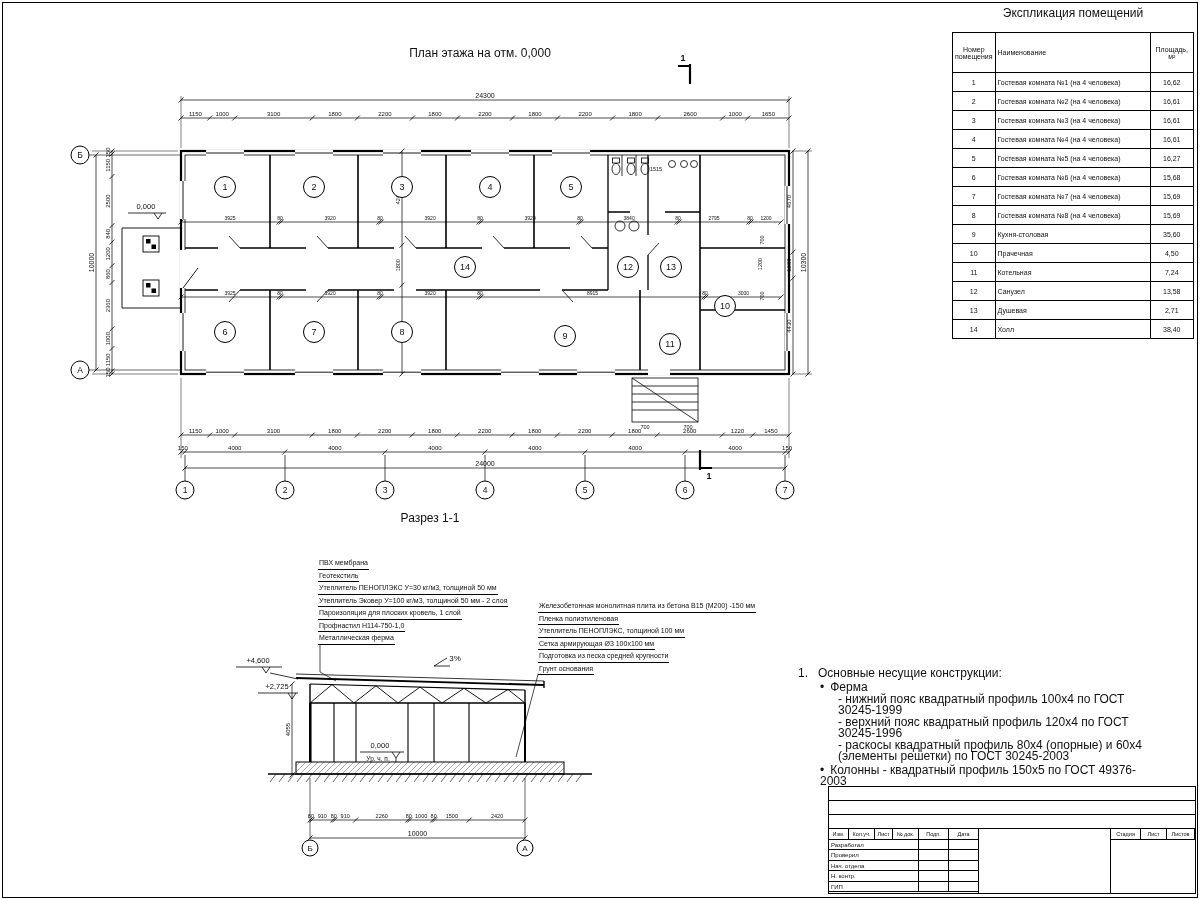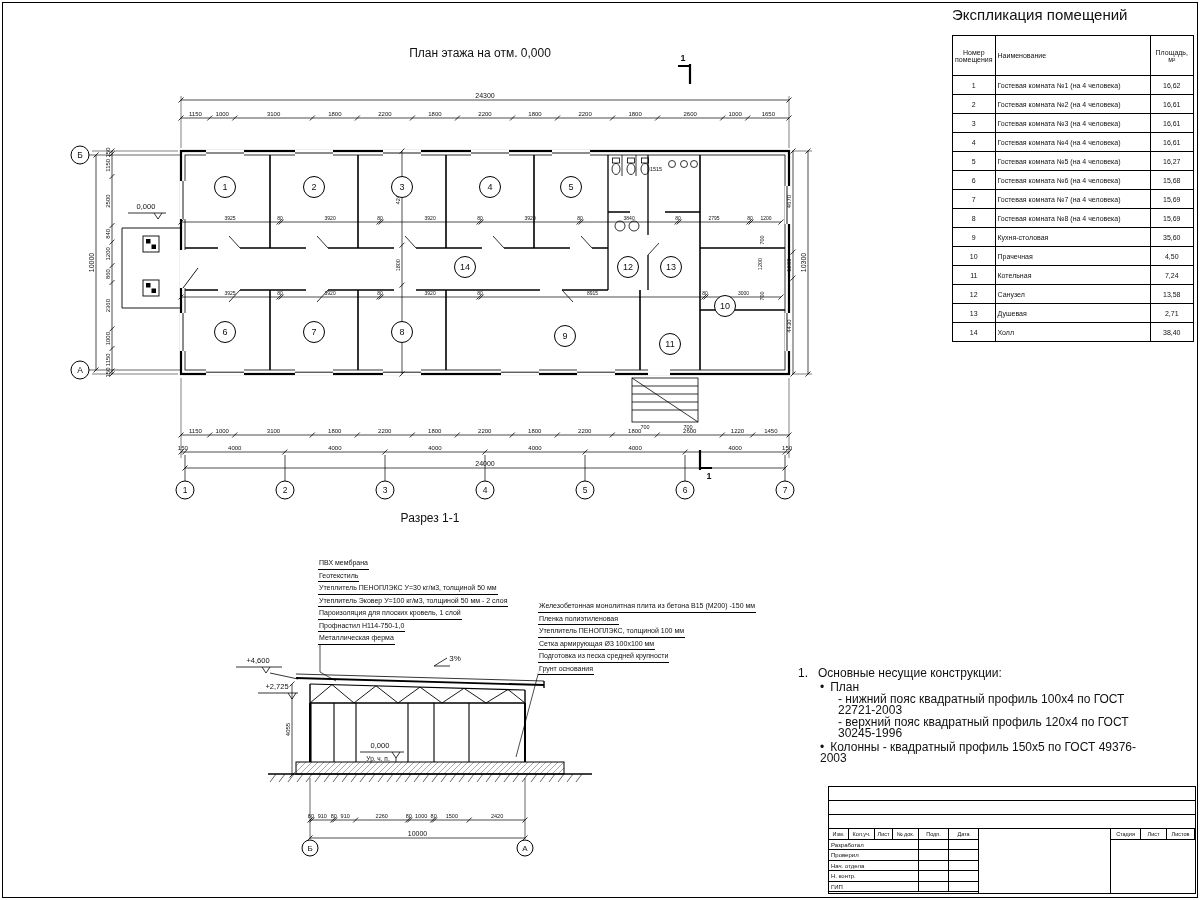--- a/index.html
+++ b/index.html
@@ -4,21 +4,21 @@
 <style>
   *{margin:0;padding:0;box-sizing:border-box}
   html,body{width:1200px;height:900px;background:#fff;overflow:hidden;
     font-family:"Liberation Sans",sans-serif;color:#111}
   #frame{position:absolute;inset:2px;border:1.6px solid #000;pointer-events:none}
   svg{position:absolute;left:0;top:0}
   svg text{font-family:"Liberation Sans",sans-serif;fill:#111}
   .abs{position:absolute}
   
   #room-table{left:952px;top:6px;width:242px}
-  .tbl-title{font-size:15px;margin-bottom:12px}
+  .tbl-title{font-size:12px;text-align:center;margin-bottom:12px}
   #room-table table{border-collapse:collapse;width:100%}
   #room-table th,#room-table td{border:0.9px solid #000;font-size:7px;padding:1px 2px;vertical-align:middle}
   #room-table th{font-weight:normal;height:40px}
   #room-table td{height:19px}
   .c-num{width:34px;text-align:center}
   .c-name{width:164px;text-align:left}
   .c-area{width:44px;text-align:center}
   td.cell-num,td.cell-area{text-align:center}
   
   .callouts .callout-row{width:max-content;border-bottom:0.8px solid #000;
@@ -562,23 +562,24 @@
     <div class="callout-row">Сетка армирующая Ø3 100х100 мм</div>
     <div class="callout-row">Подготовка из песка средней крупности</div>
     <div class="callout-row">Грунт основания</div>
   </div>
 
 <div id="notes" class="abs">
   <div class="note-head">
     <span>1.</span><span>Основные несущие конструкции:</span>
   </div>
   <div id="note-items">
-      <div class="note-item">План</div>
-      <div class="note-sub">- нижний пояс квадратный профиль 100х4 по ГОСТ 22721-2003</div>
+      <div class="note-item">Ферма</div>
+      <div class="note-sub">- нижний пояс квадратный профиль 100х4 по ГОСТ 30245-1999</div>
       <div class="note-sub">- верхний пояс квадратный профиль 120х4 по ГОСТ 30245-1996</div>
+      <div class="note-sub">- раскосы квадратный профиль 80х4 (опорные) и 60х4 (элементы решетки) по ГОСТ 30245-2003</div>
       <div class="note-item">Колонны - квадратный профиль 150х5 по ГОСТ 49376-2003</div>
     </div>
 </div>
 
 <div id="titleblock" class="abs">
   <div class="tb-toprow"></div>
   <div class="tb-toprow"></div>
   <div class="tb-toprow"></div>
   <div class="tb-main">
     <div class="tb-left">

